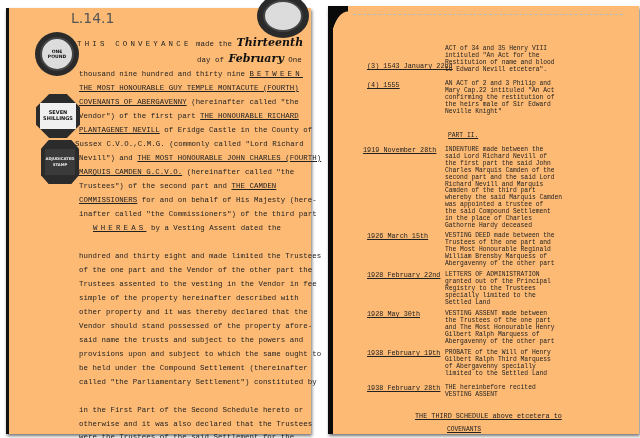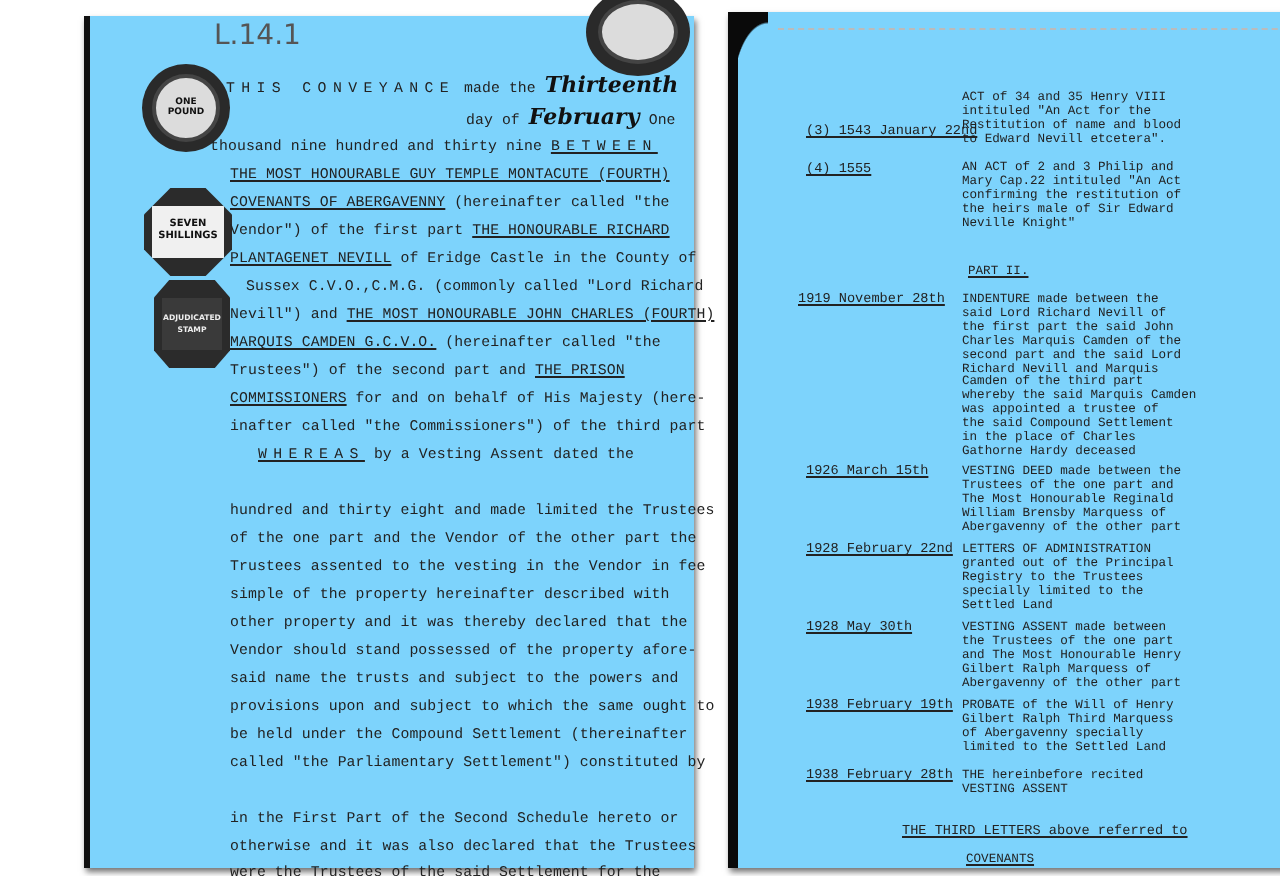--- a/index.html
+++ b/index.html
@@ -3,23 +3,22 @@
 <meta charset="utf-8">
 <style>
   html, body { margin:0; padding:0; }
   body {
     width:640px; height:438px; overflow:hidden; position:relative;
     background:#ffffff;
     font-family:"Liberation Mono", "DejaVu Sans Mono", monospace;
     color:#222;
   }
   .page {
-    position:absolute; background:#7dd3fc;
+    position:absolute; background:#fdba74;
     box-shadow: 1px 2px 3px rgba(0,0,0,0.55);
-    margin-left: 36px;
   }
   #left-page { left:6px; top:8px; width:302px; height:426px; border-left:3px solid #111; }
   #right-page { left:328px; top:6px; width:306px; height:428px; border-left:5px solid #0a0a0a; }
   #right-page::before {
     content:""; position:absolute; left:-5px; top:0; width:20px; height:40px;
     background: radial-gradient(ellipse at 100% 100%, transparent 60%, #0a0a0a 62%);
   }
   .line { position:absolute; white-space:nowrap; font-size:7.4px; line-height:9px; letter-spacing:0.05px; }
   .u { text-decoration:underline; }
   .hand { font-family:"DejaVu Serif", serif; font-style:italic; font-size:11px; color:#111;font-weight:bold; }
@@ -55,29 +54,29 @@
 
   <div class="line" style="left:68px;top:30px;">
     <span class="spaced">THIS  CONVEYANCE</span><span> made the</span>
     <span class="hand">Thirteenth</span>
   </div>
   <div class="line" style="left:188px;top:46px;">
     <span>day of</span>
     <span class="hand">February</span>
     <span>One</span>
   </div>
-  <div class="line" style="left:60px;top:62px;text-align:center;"><span>thousand nine hundred and thirty nine </span><span class="u spaced">BETWEEN</span></div>
+  <div class="line" style="left:70px;top:62px;text-align:center;"><span>thousand nine hundred and thirty nine </span><span class="u spaced">BETWEEN</span></div>
   <div class="line u" style="left:70px;top:76px;">THE MOST HONOURABLE GUY TEMPLE MONTACUTE (FOURTH)</div>
   <div class="line" style="left:70px;top:90px;"><span class="u">COVENANTS OF ABERGAVENNY</span><span> (hereinafter called "the</span></div>
   <div class="line" style="left:70px;top:104px;"><span>Vendor") of the first part  </span><span class="u">THE HONOURABLE RICHARD</span></div>
   <div class="line" style="left:70px;top:118px;"><span class="u">PLANTAGENET NEVILL</span><span> of Eridge Castle in the County of</span></div>
-  <div class="line" style="left:78px;top:132px;">Sussex C.V.O.,C.M.G. (commonly called "Lord Richard</div>
+  <div class="line" style="left:66px;top:132px;">Sussex C.V.O.,C.M.G. (commonly called "Lord Richard</div>
   <div class="line" style="left:70px;top:146px;"><span>Nevill") and </span><span class="u">THE MOST HONOURABLE JOHN CHARLES (FOURTH)</span></div>
   <div class="line" style="left:70px;top:160px;"><span class="u">MARQUIS CAMDEN G.C.V.O.</span><span> (hereinafter called "the</span></div>
-  <div class="line" style="left:70px;top:174px;"><span>Trustees") of the second part and </span><span class="u">THE PRISON</span></div>
+  <div class="line" style="left:70px;top:174px;"><span>Trustees") of the second part and </span><span class="u">THE CAMDEN</span></div>
   <div class="line" style="left:70px;top:188px;text-align:right;"><span class="u">COMMISSIONERS</span><span>  for and on behalf of His Majesty (here-</span></div>
   <div class="line" style="left:70px;top:202px;">inafter called "the Commissioners") of the third part</div>
   <div class="line" style="left:84px;top:216px;"><span class="u spaced">WHEREAS</span><span>  by a Vesting Assent dated the</span></div>
   <div class="line" style="left:70px;top:244px;">hundred and thirty eight and made limited the Trustees</div>
   <div class="line" style="left:70px;top:258px;">of the one part and the Vendor of the other part the</div>
   <div class="line" style="left:70px;top:272px;">Trustees assented to the vesting in the Vendor in fee</div>
   <div class="line" style="left:70px;top:286px;">simple of the property hereinafter described with</div>
   <div class="line" style="left:70px;top:300px;">other property and it was thereby declared that the</div>
   <div class="line" style="left:70px;top:314px;">Vendor should stand possessed of the property afore-</div>
   <div class="line" style="left:70px;top:328px;">said name the trusts and subject to the powers and</div>
@@ -161,15 +160,15 @@
     <div class="rline" style="position:relative;">of Abergavenny specially</div>
     <div class="rline" style="position:relative;">limited to the Settled Land</div>
   </div>
 
   <div class="date" style="left:34px;top:378px;">1938 February 28th</div>
   <div style="position:absolute;left:112px;top:379px;">
     <div class="rline" style="position:relative;">THE  hereinbefore recited</div>
     <div class="rline" style="position:relative;">VESTING ASSENT</div>
   </div>
 
-  <div class="rline u" style="left:82px;top:407px;font-size:6.8px;">THE THIRD LETTERS above referred to</div>
+  <div class="rline u" style="left:82px;top:407px;font-size:6.8px;">THE THIRD SCHEDULE above etcetera to</div>
   <div class="rline u" style="left:114px;top:421px;">COVENANTS</div>
 </div>
 
 </body></html>

